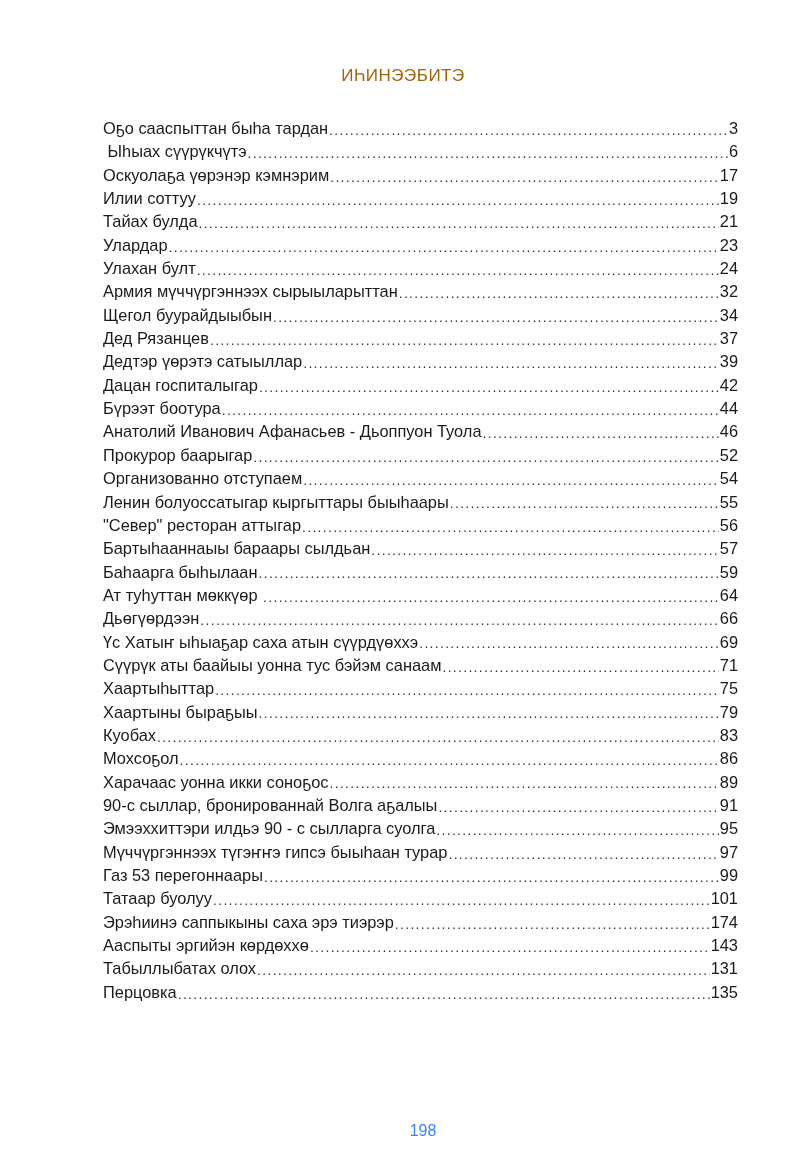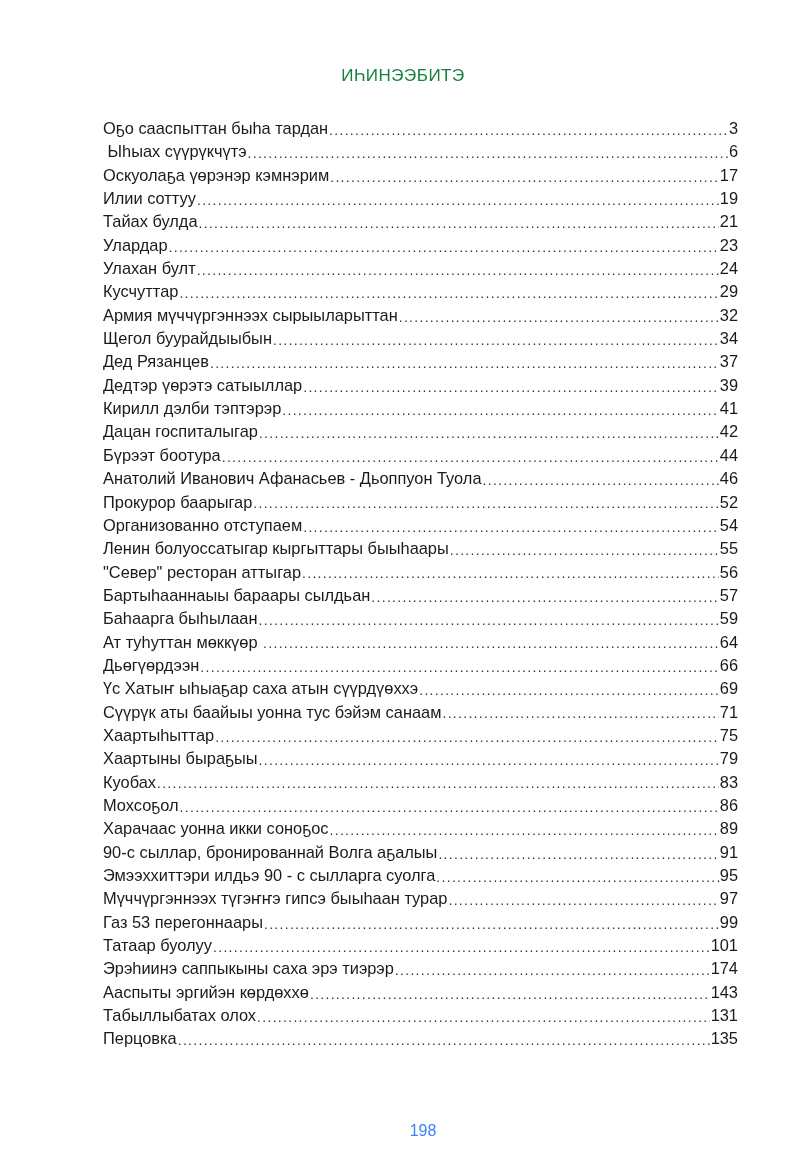--- a/index.html
+++ b/index.html
@@ -23,21 +23,21 @@
       background: #ffffff;
     }
     .toc-title {
       position: absolute;
       top: 66px;
       left: 0;
       width: 806px;
       text-align: center;
       font-size: 17px;
       letter-spacing: 0.5px;
-      color: #15803d;
+      color: #a16207;
     }
     .toc-list {
       position: absolute;
       top: 117px;
       left: 103px;
       width: 635px;
       margin: 0;
       padding: 0;
       list-style: none;
     }
@@ -122,48 +122,38 @@
       <span class="title">Улардар</span>
       <span class="leader"></span>
       <span class="page-num">23</span>
     </li>
       <li class="toc-item">
       <span class="title">Улахан булт</span>
       <span class="leader"></span>
       <span class="page-num">24</span>
     </li>
       <li class="toc-item">
-      <span class="title">Кусчуттар</span>
-      <span class="leader"></span>
-      <span class="page-num">29</span>
-    </li>
-      <li class="toc-item">
       <span class="title">Армия мүччүргэннээх сырыыларыттан</span>
       <span class="leader"></span>
       <span class="page-num">32</span>
     </li>
       <li class="toc-item">
       <span class="title">Щегол буурайдыыбын</span>
       <span class="leader"></span>
       <span class="page-num">34</span>
     </li>
       <li class="toc-item">
       <span class="title">Дед Рязанцев</span>
       <span class="leader"></span>
       <span class="page-num">37</span>
     </li>
       <li class="toc-item">
       <span class="title">Дедтэр үөрэтэ сатыыллар</span>
       <span class="leader"></span>
       <span class="page-num">39</span>
-    </li>
-      <li class="toc-item">
-      <span class="title">Кирилл дэлби тэптэрэр</span>
-      <span class="leader"></span>
-      <span class="page-num">41</span>
     </li>
       <li class="toc-item">
       <span class="title">Дацан госпиталыгар</span>
       <span class="leader"></span>
       <span class="page-num">42</span>
     </li>
       <li class="toc-item">
       <span class="title">Бүрээт боотура</span>
       <span class="leader"></span>
       <span class="page-num">44</span>

